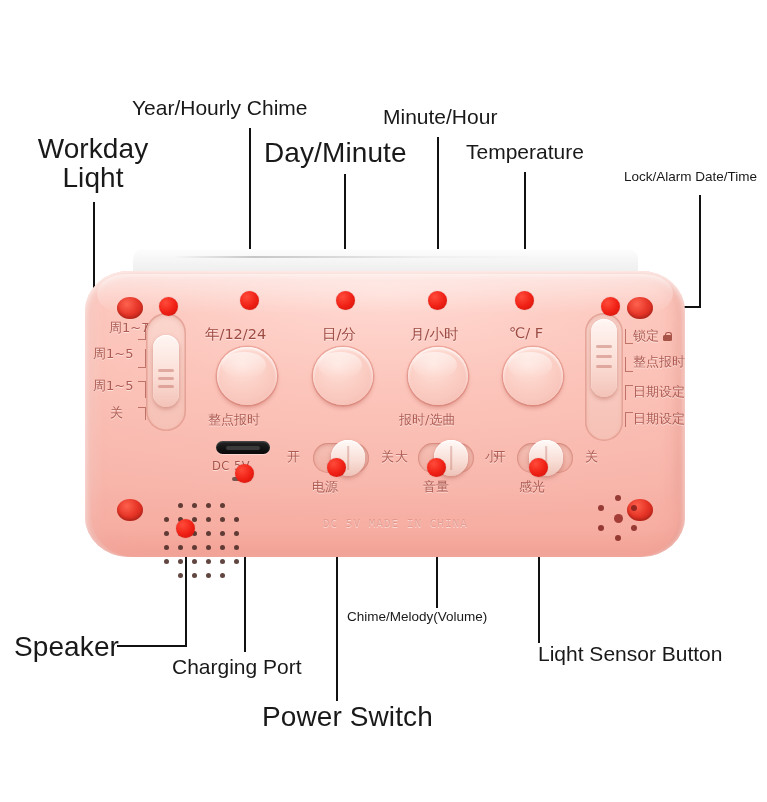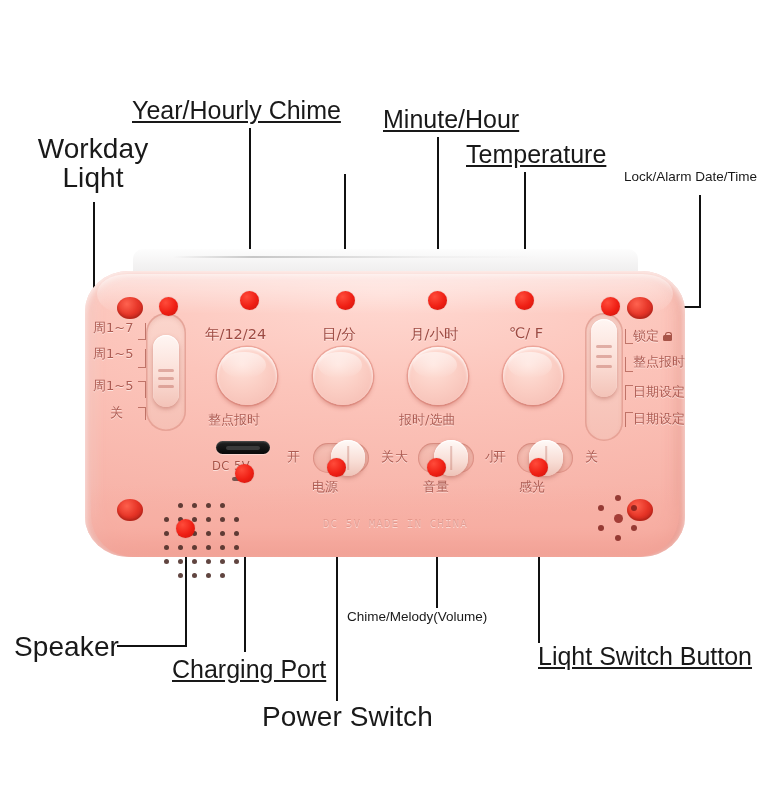--- a/index.html
+++ b/index.html
@@ -4,21 +4,21 @@
 <style>
   html,body{margin:0;padding:0;background:#ffffff;}
   body{width:767px;height:802px;position:relative;overflow:hidden;
        font-family:"Liberation Sans","DejaVu Sans",sans-serif;color:#1b1b1b;}
 
   .stage{position:absolute;inset:0;}
 
   
   .label{position:absolute;white-space:nowrap;color:#191919;line-height:1.05;}
   .lbl-big{font-size:28px;letter-spacing:.1px;font-weight:400;}
-  .lbl-mid{font-size:25px;font-weight:400;text-decoration:underline;}
+  .lbl-mid{font-size:21px;font-weight:400;}
   .lbl-small{font-size:13.5px;font-weight:400;}
   .lbl-center{text-align:center;}
 
   
   .ln{position:absolute;background:#111111;}
   .ln-v{width:2.4px;}
   .ln-h{height:2.4px;}
 
   
   .dot{position:absolute;border-radius:50%;
@@ -126,36 +126,37 @@
 
 <div class="stage">
 
   <div class="label lbl-big lbl-center" style="left:18px;top:134px;width:150px;">
     <div>Workday</div>
     <div>Liqht</div>
   </div>
 
   <div class="label lbl-mid" style="left:132px;top:97px;">Year/Hourly Chime</div>
 
+  <div class="label lbl-big" style="left:264px;top:138px;">Day/Minute</div>
 
   <div class="label lbl-mid" style="left:383px;top:106px;">Minute/Hour</div>
 
   <div class="label lbl-mid" style="left:466px;top:141px;">Temperature</div>
 
   <div class="label lbl-small" style="left:624px;top:170px;">Lock/Alarm Date/Time</div>
 
   <div class="label lbl-big" style="left:14px;top:632px;">Speaker</div>
 
   <div class="label lbl-mid" style="left:172px;top:656px;">Charging Port</div>
 
   <div class="label lbl-big" style="left:262px;top:702px;">Power Switch</div>
 
   <div class="label lbl-small" style="left:347px;top:610px;">Chime/Melody(Volume)</div>
 
-  <div class="label lbl-mid" style="left:538px;top:643px;">Liqht Switch Button</div>
+  <div class="label lbl-mid" style="left:538px;top:643px;">Liqht Sensor Button</div>
 
   <div class="ln ln-v" style="left:93px;top:202px;height:107px;"></div>
   <div class="ln ln-h" style="left:93px;top:307px;width:78px;"></div>
 
   <div class="ln ln-v" style="left:249px;top:128px;height:172px;"></div>
 
   <div class="ln ln-v" style="left:344px;top:174px;height:126px;"></div>
 
   <div class="ln ln-v" style="left:437px;top:137px;height:163px;"></div>
 
@@ -188,21 +189,21 @@
       <div class="screw" style="left:32px;bottom:36px;"></div>
       <div class="screw" style="right:32px;bottom:36px;"></div>
 
       <div class="vslider" style="left:61px;top:42px;width:40px;height:118px;">
         <div class="vknob" style="top:22px;height:72px;">
           <div class="grip" style="top:34px;"></div>
           <div class="grip" style="top:42px;"></div>
           <div class="grip" style="top:50px;"></div>
         </div>
       </div>
-      <div class="cn cn-dim" style="left:8px;top:48px;">周1~7</div>
+      <div class="cn cn-dim" style="left:24px;top:48px;">周1~7</div>
       <div class="cn cn-dim" style="left:8px;top:74px;">周1~5</div>
       <div class="cn cn-dim" style="left:8px;top:106px;">周1~5</div>
       <div class="cn cn-dim" style="left:25px;top:133px;">关</div>
 
       <div class="brace" style="position:absolute;left:53px;top:52px;width:7px;height:16px;border-right:1.4px solid #a75347;border-bottom:1.4px solid #a75347;opacity:.7;"></div>
       <div class="brace" style="position:absolute;left:53px;top:78px;width:7px;height:18px;border-right:1.4px solid #a75347;border-bottom:1.4px solid #a75347;opacity:.7;"></div>
       <div class="brace" style="position:absolute;left:53px;top:110px;width:7px;height:16px;border-right:1.4px solid #a75347;border-top:1.4px solid #a75347;opacity:.7;"></div>
       <div class="brace" style="position:absolute;left:53px;top:136px;width:7px;height:12px;border-right:1.4px solid #a75347;border-top:1.4px solid #a75347;opacity:.7;"></div>
 
       <div class="cn" style="left:120px;top:54px;">年/12/24</div>

